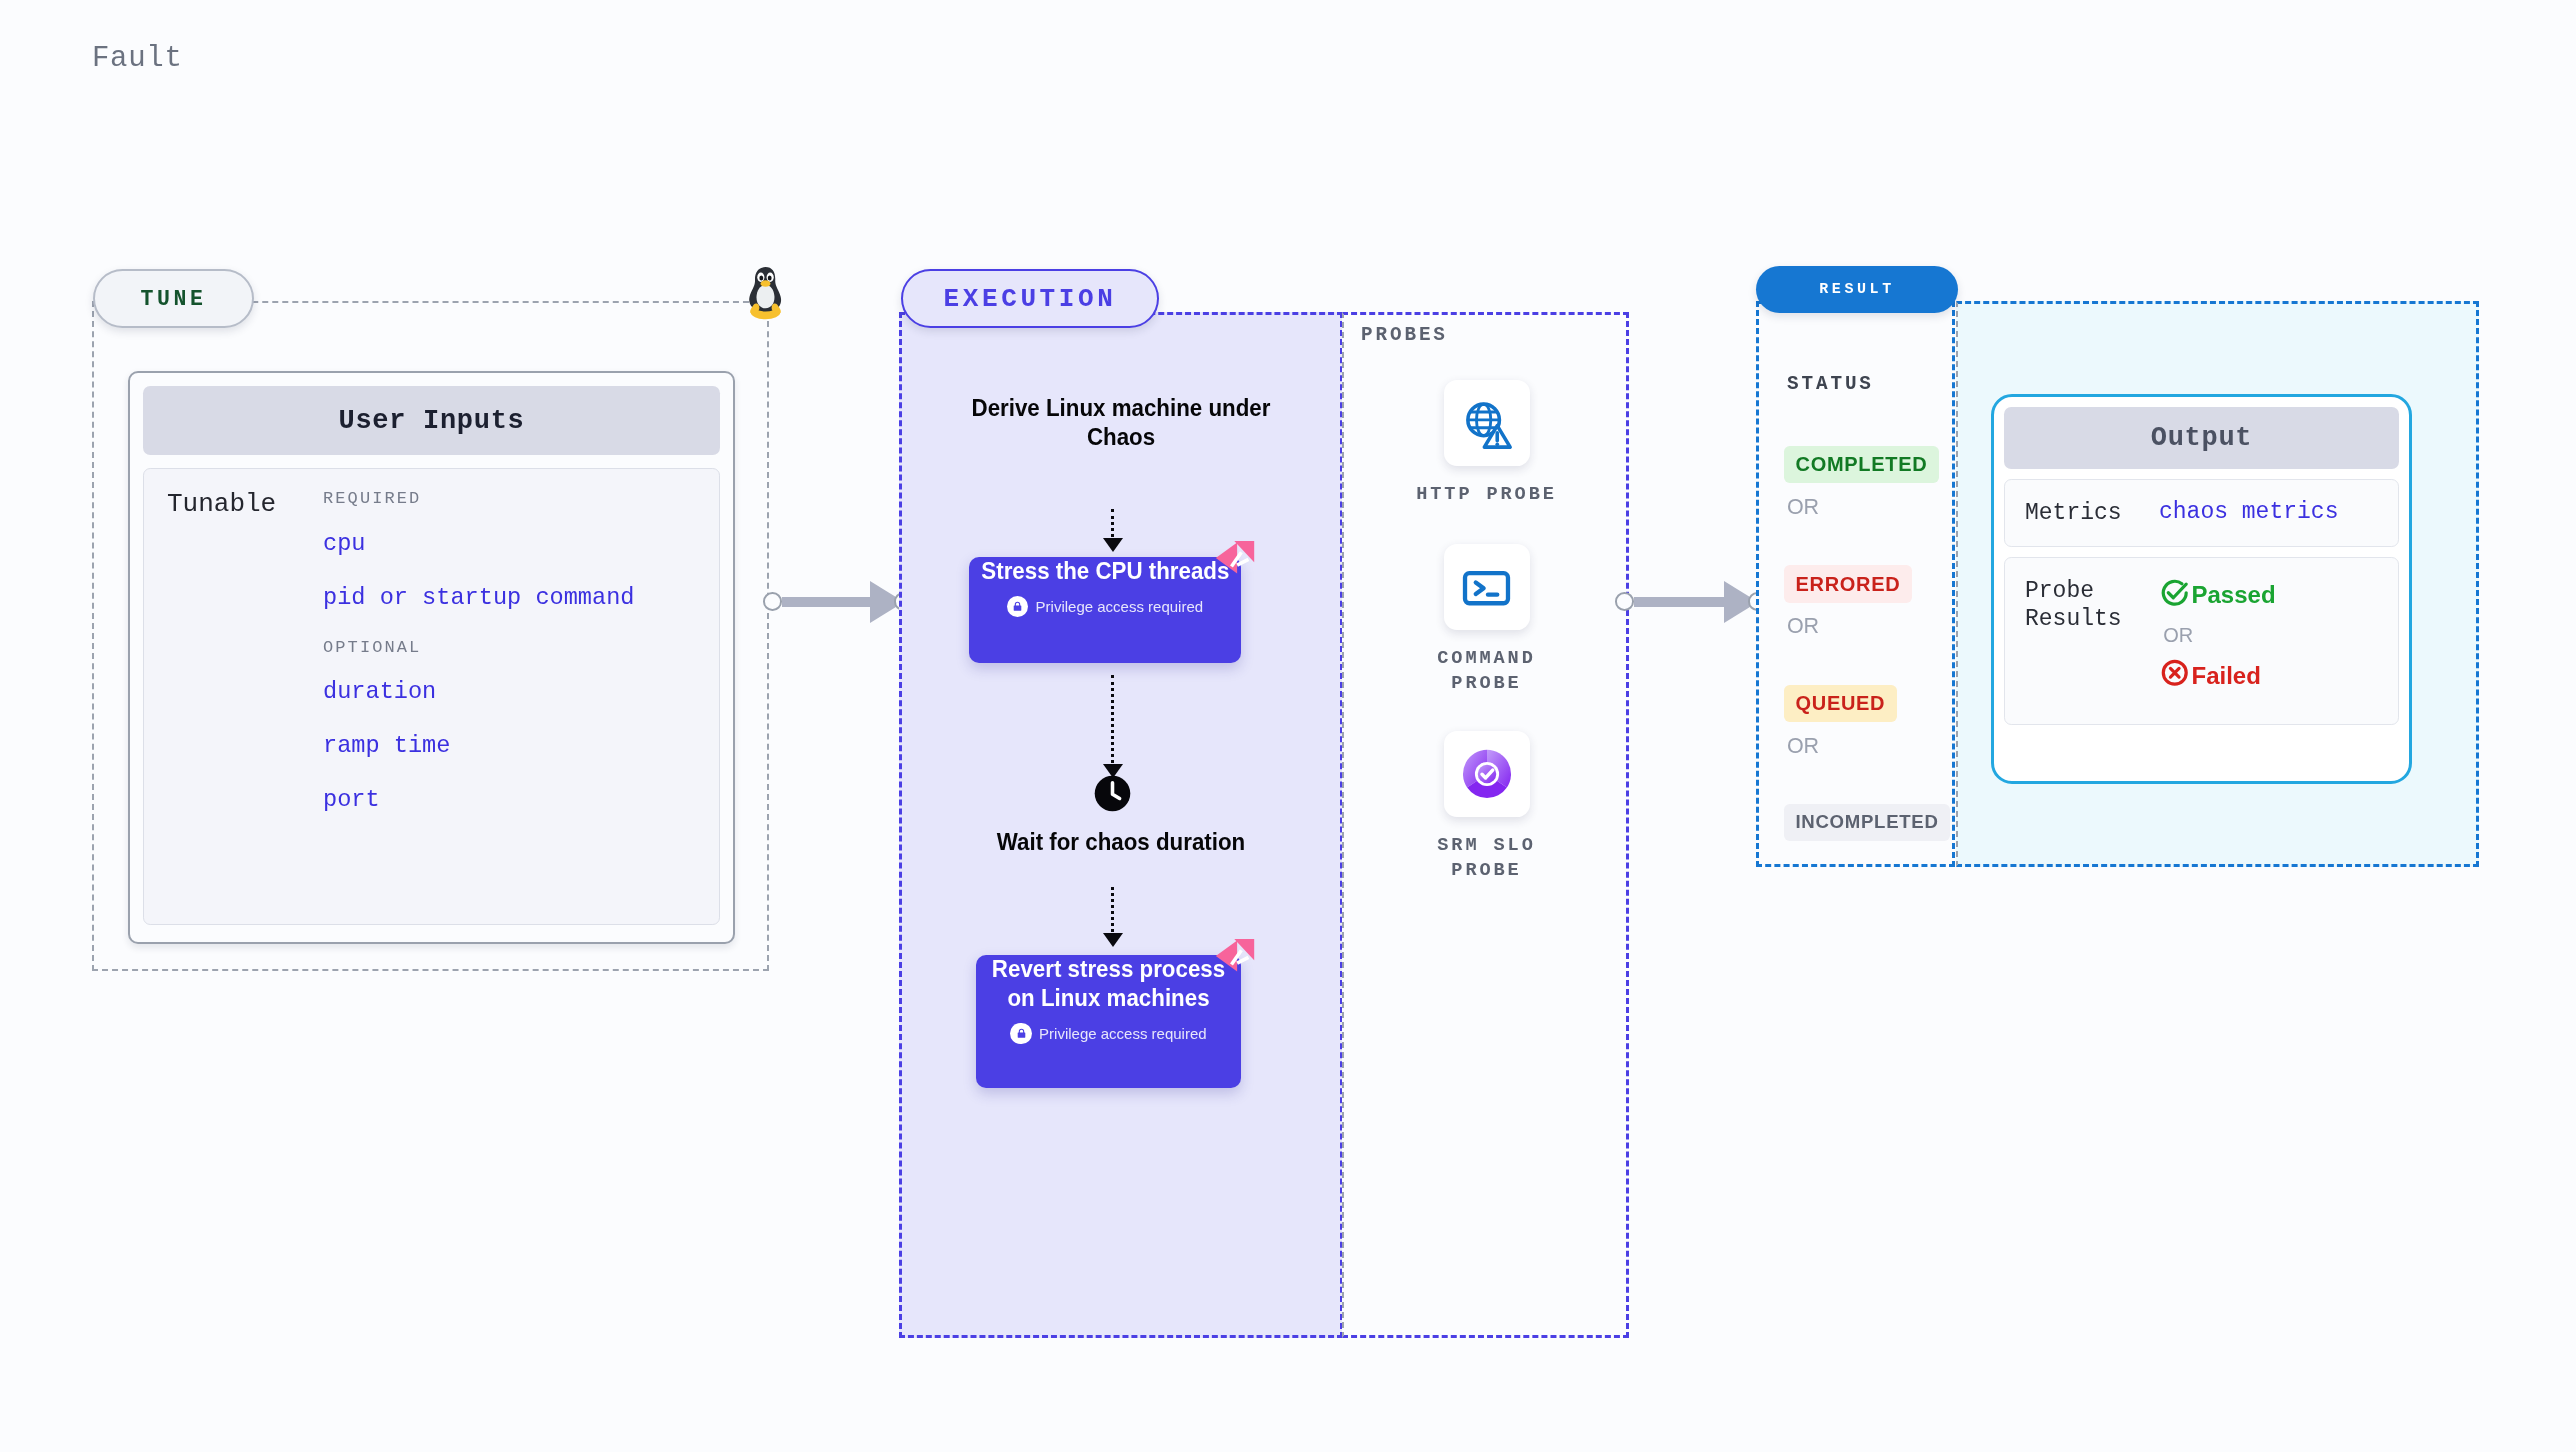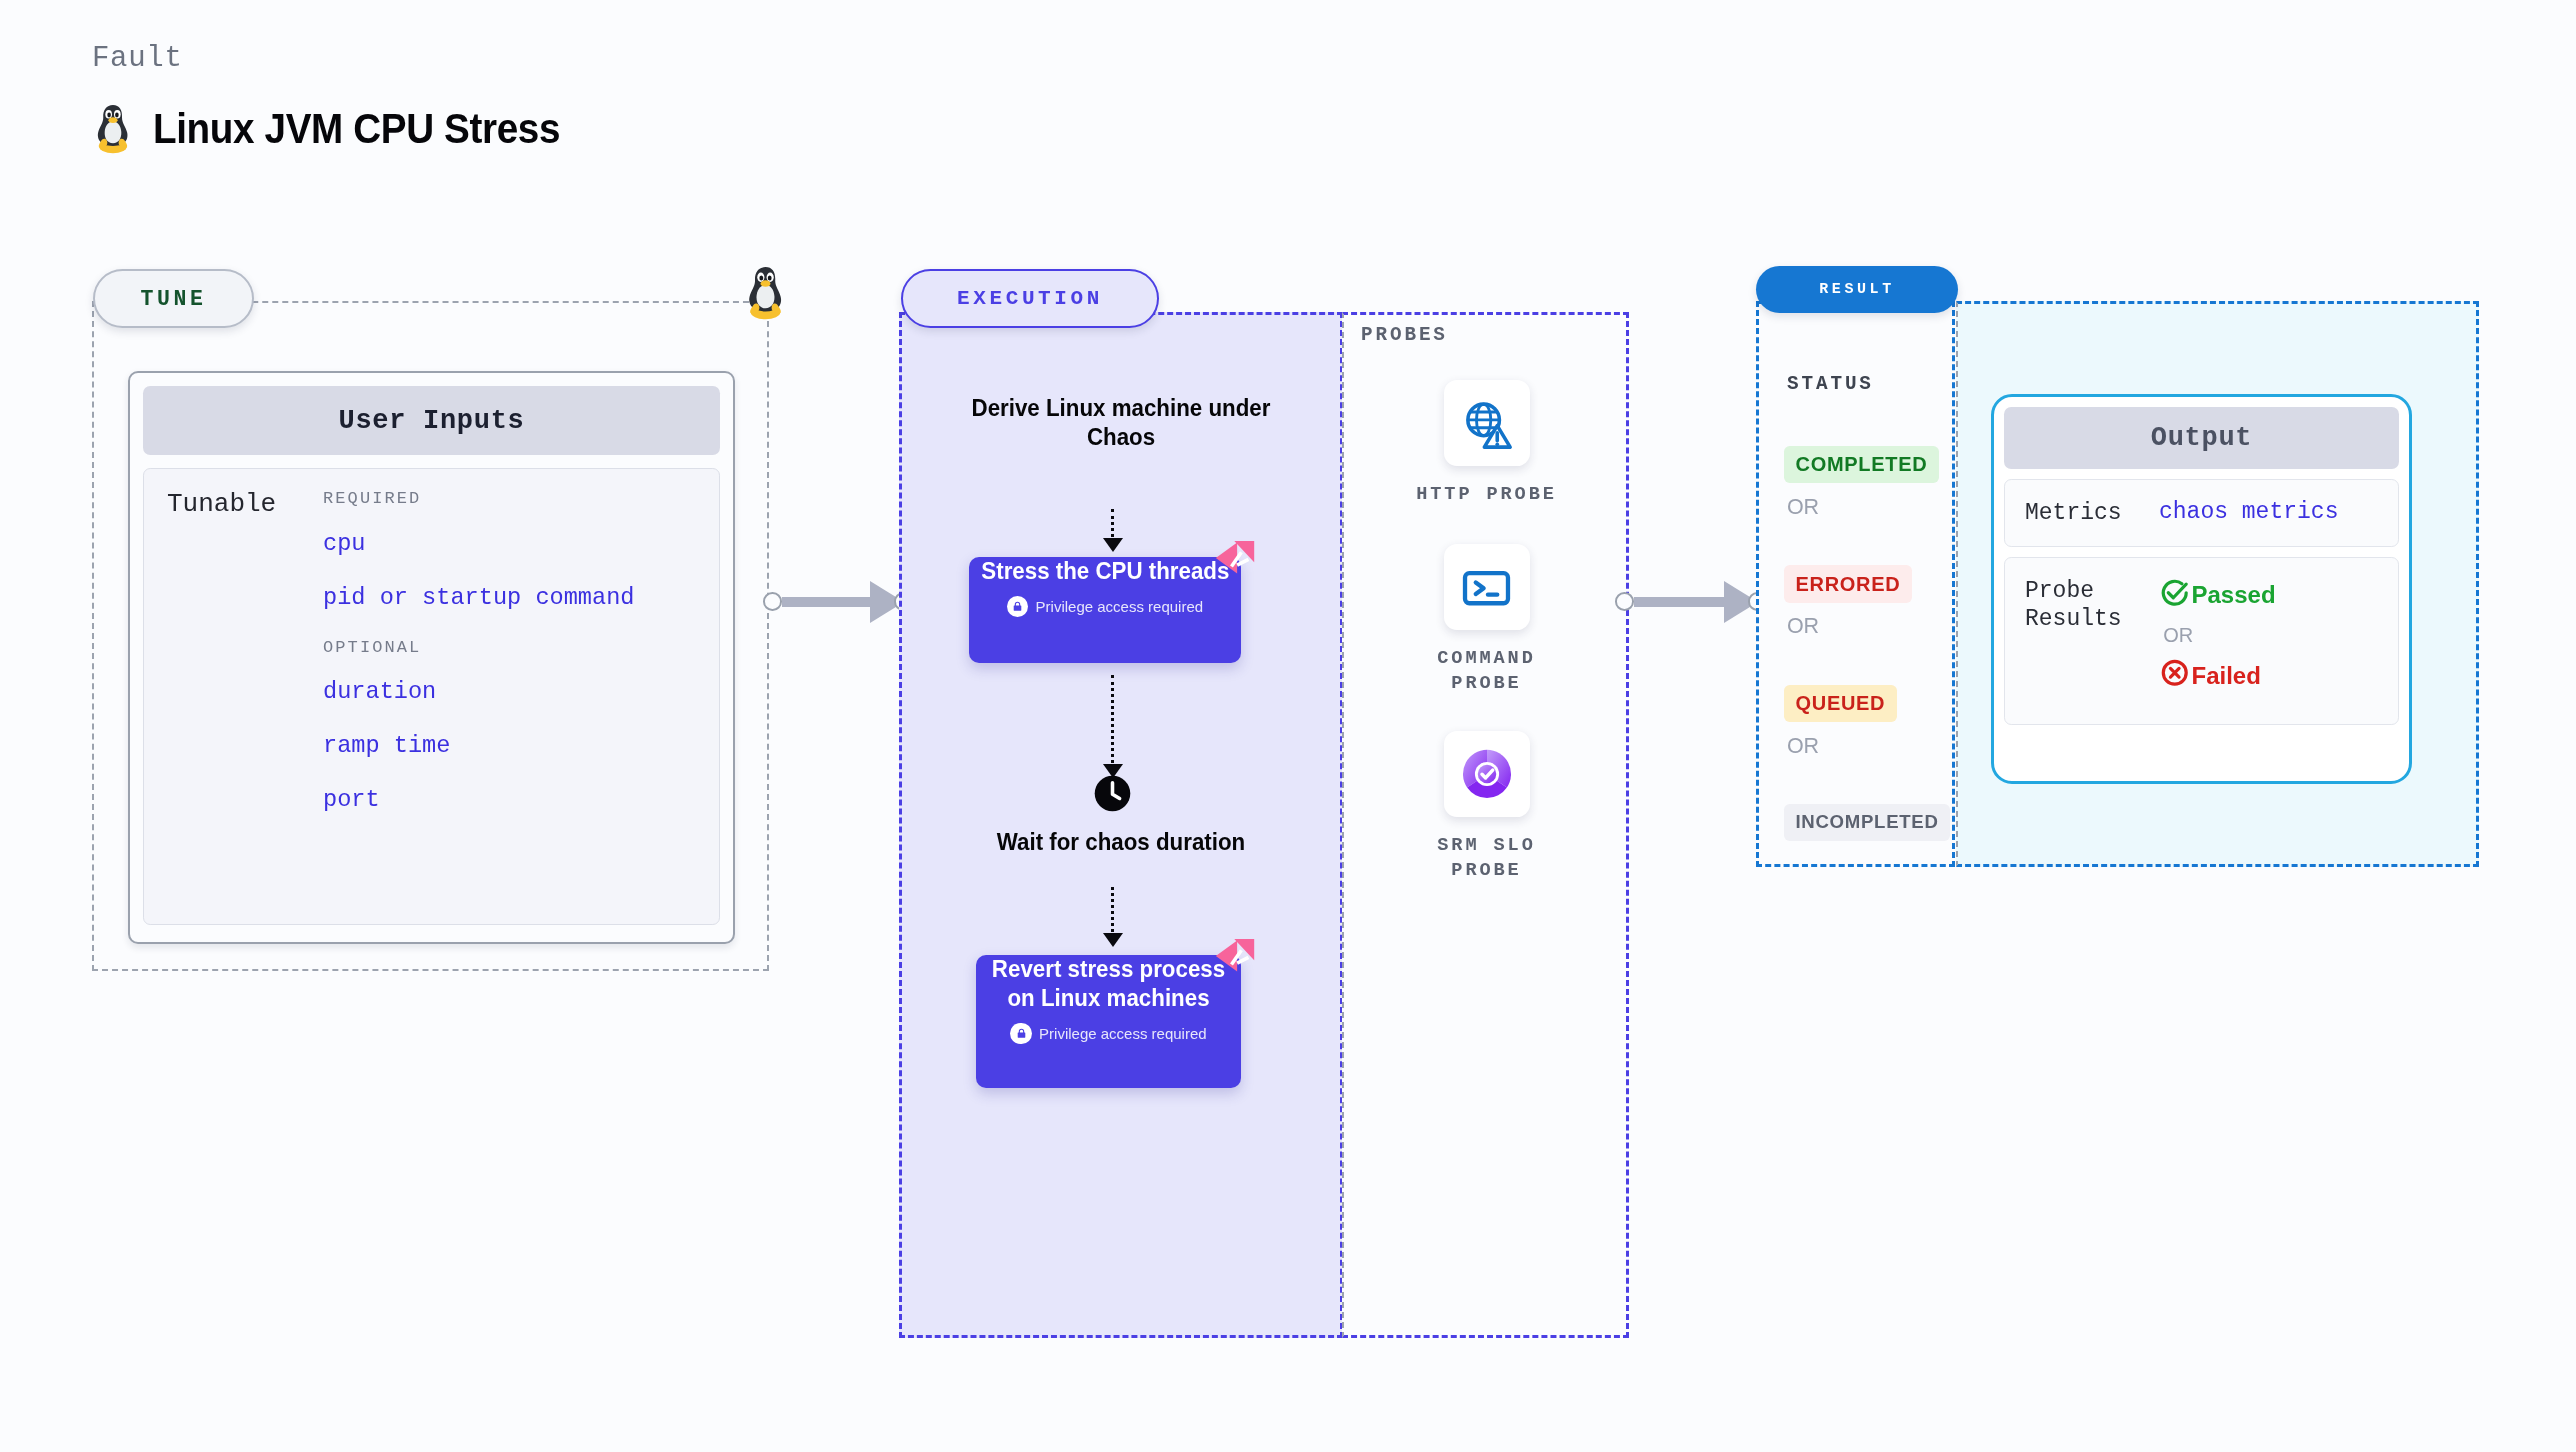--- a/index.html
+++ b/index.html
@@ -66,21 +66,21 @@
     box-shadow:0 3.6px 8.6px rgba(30,35,70,.13);
   }
   #pill-tune{
     left:93px;top:269px;width:161px;height:59px;
     background:#f2f4f8;border:2.1px solid #b6bcc8;color:#14532d;
     font-size:21.5px;
   }
   #pill-exec{
     left:901px;top:269px;width:258px;height:59px;
     background:#e6e6fb;border:2.9px solid #4b3fe4;color:#4b3fe4;
-    font-size:21px;
+    font-size:26px;
   }
   #pill-result{
     left:1756px;top:266px;width:202px;height:47px;
     background:#1677d2;border:none;color:#ffffff;
     font-size:15px;
   }
 
   
   #user-inputs-card{
     position:absolute;left:128px;top:371px;width:607px;height:573px;
@@ -244,37 +244,20 @@
   #connector-1{left:763px;top:587px;width:150px;}
   #connector-2{left:1615px;top:587px;width:152px;}
 
   #tux-on-border{position:absolute;left:741px;top:264px;width:49px;height:56px;}
 </style>
 </head>
 <body>
 
 <div id="header">
   <div id="fault-label">Fault</div>
-  <div id="title-row">
-    <span>
-      <svg width="42" height="52" viewBox="0 0 58 72">
-        <ellipse cx="29" cy="62" rx="19" ry="9" fill="#f7c02e"></ellipse>
-        <path d="M29 4c-9 0-14 7-13.5 17 .4 7.5-5 13-7 21-1.8 7.2 1 19 20.5 19S50.3 49.2 48.5 42c-2-8-7.4-13.5-7-21C42 11 38 4 29 4z" fill="#2b2f36"></path>
-        <path d="M29 27c-6.5 0-11 6-11.5 14.5C17 50 21 57 29 57s12-7 11.5-15.5C40 33 35.5 27 29 27z" fill="#eceff1"></path>
-        <ellipse cx="23" cy="17" rx="4.6" ry="6" fill="#fff"></ellipse>
-        <ellipse cx="35" cy="17" rx="4.6" ry="6" fill="#fff"></ellipse>
-        <ellipse cx="23.6" cy="18" rx="2.5" ry="3.3" fill="#16181c"></ellipse>
-        <ellipse cx="34.4" cy="18" rx="2.5" ry="3.3" fill="#16181c"></ellipse>
-        <path d="M29 21c-3.6 0-6.4 2.3-6.4 4.3 0 2.1 2.8 3.9 6.4 3.9s6.4-1.8 6.4-3.9c0-2-2.8-4.3-6.4-4.3z" fill="#f7c02e"></path>
-        <path d="M14 52c-3 4-6 8.5-4 11 2 2.4 7 .6 10-3 2-2.4 1.2-7-1-8.5-2-1.3-3.6-.5-5 .5z" fill="#f7c02e"></path>
-        <path d="M44 52c3 4 6 8.5 4 11-2 2.4-7 .6-10-3-2-2.4-1.2-7 1-8.5 2-1.3 3.6-.5 5 .5z" fill="#f7c02e"></path>
-      </svg>
-    </span>
-    <div id="page-title">Linux JVM CPU Stress</div>
-  </div>
 </div>
 
 <div id="tune-panel" class="panel"></div>
 
 <div id="pill-tune" class="pill">TUNE</div>
 
 <span id="tux-on-border">
   <svg width="49" height="56" viewBox="0 0 58 72">
     <ellipse cx="29" cy="62" rx="19" ry="9" fill="#f7c02e"></ellipse>
     <path d="M29 4c-9 0-14 7-13.5 17 .4 7.5-5 13-7 21-1.8 7.2 1 19 20.5 19S50.3 49.2 48.5 42c-2-8-7.4-13.5-7-21C42 11 38 4 29 4z" fill="#2b2f36"></path>

